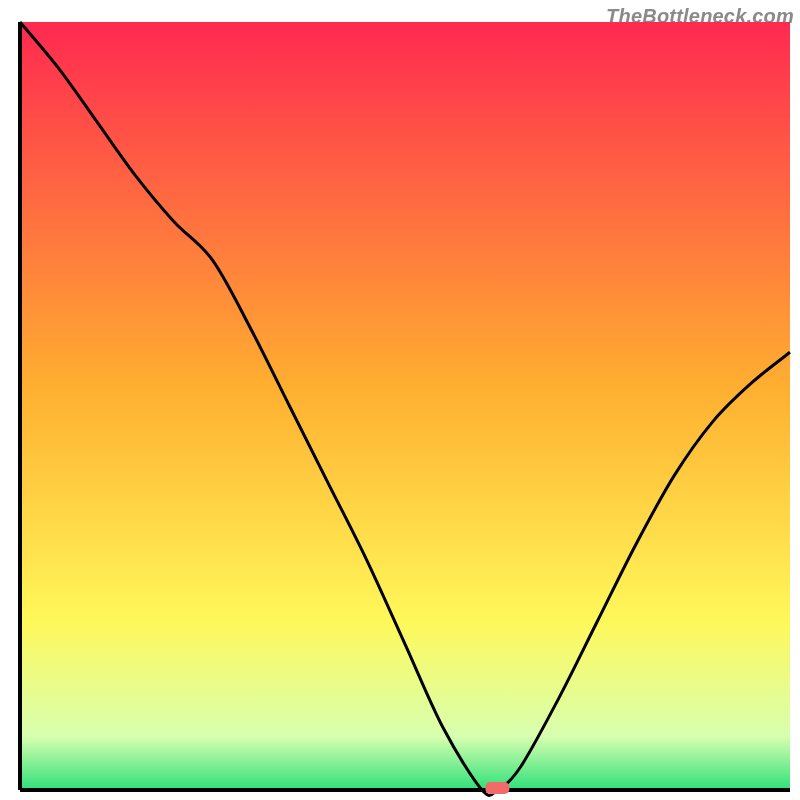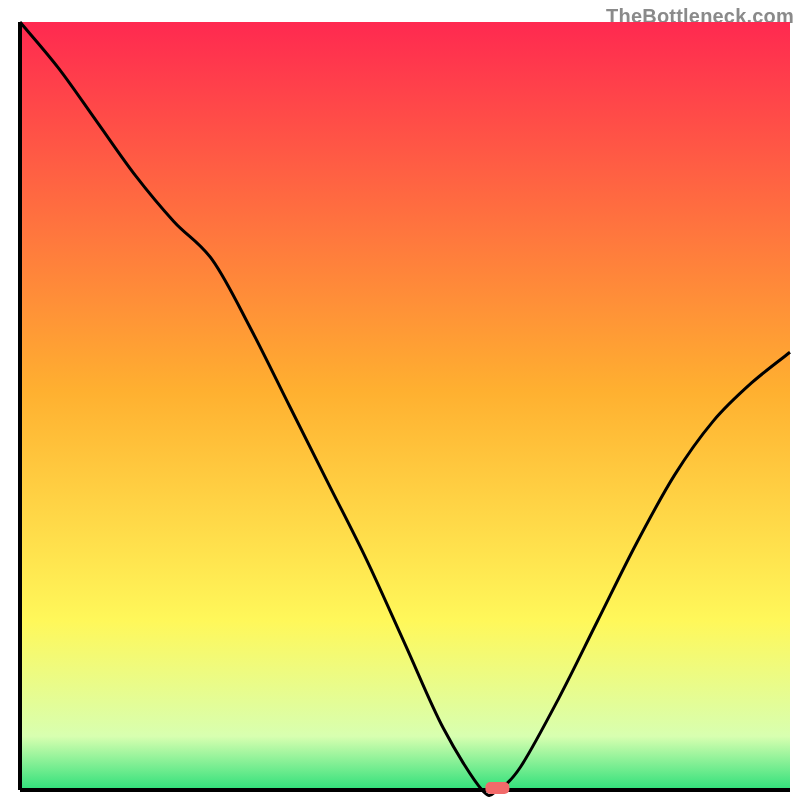--- a/index.html
+++ b/index.html
@@ -17,20 +17,21 @@
     height: 800px;
   }
   .watermark {
     position: absolute;
     top: 5px;
     right: 6px;
     font-size: 20px;
     font-weight: 600;
     color: #8a8a8a;
     letter-spacing: 0.2px;
+    font-style: italic;
   }
   svg {
     position: absolute;
     top: 0;
     left: 0;
     width: 800px;
     height: 800px;
   }
 </style>
 </head>

